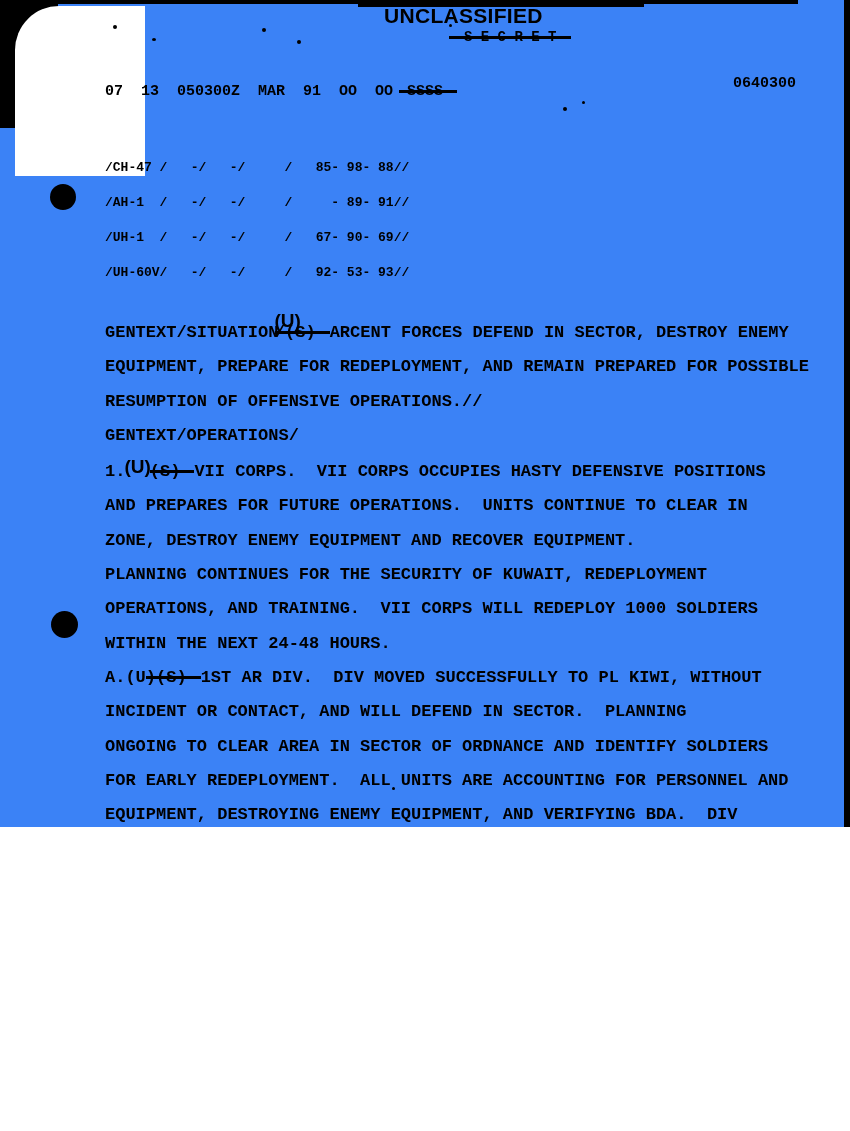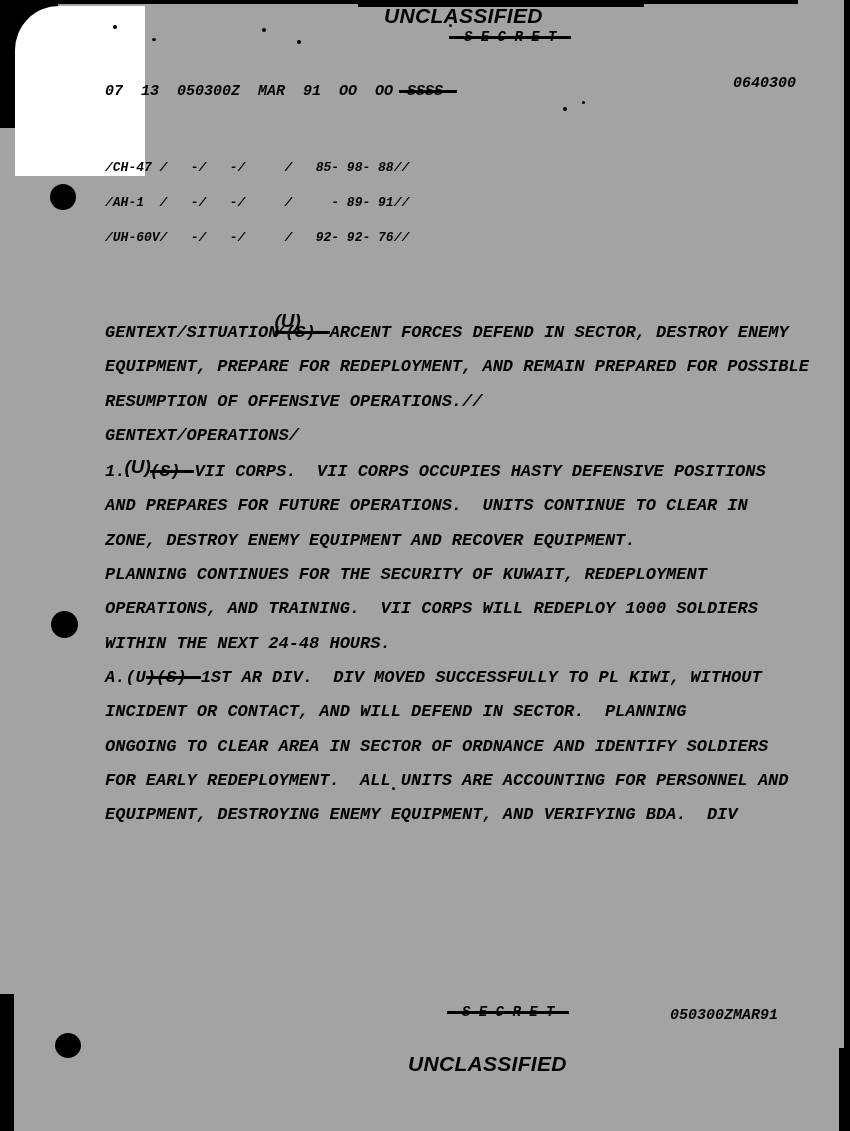--- a/index.html
+++ b/index.html
@@ -1,21 +1,20 @@
 <!DOCTYPE html>
 <html><head>
 <meta charset="utf-8">
 <style>
   html,body { margin:0; padding:0; background:#ffffff; }
   .page {
-    position:relative; width:850px; height:1131px;
-    background:#a3a3a3; overflow:hidden;
+    position:relative; width:850px; height:827px;
+    background:#3b82f6; overflow:hidden;
     font-family:"Liberation Mono","DejaVu Sans Mono",monospace;
     color:#000;
-    font-style:italic;
   }
   .abs { position:absolute; }
   
   .edge-top   { top:0; left:26px; width:772px; height:4px; background:#000; }
   .edge-top2  { top:0; left:358px; width:286px; height:7px; background:#000; }
   .corner-black { top:0; left:0; width:58px; height:128px; background:#000; }
   .corner-white { top:6px; left:15px; width:130px; height:170px; background:#fff; border-top-left-radius:44px; }
   .edge-right  { top:0; right:0; width:6px; height:1131px; background:#000; }
   .edge-right2 { right:0; top:1048px; width:11px; height:83px; background:#000; }
   .edge-bl     { left:0; top:994px; width:14px; height:137px; background:#000; }
@@ -80,21 +79,21 @@
   <div class="abs speck" style="left:563px;top:107px;width:4px;height:4px;"></div>
   <div class="abs speck" style="left:582px;top:101px;width:3px;height:3px;"></div>
   <div class="abs speck" style="left:392px;top:787px;width:3px;height:3px;"></div>
 
   <div class="abs banner banner-top">UNCLASSIFIED</div>
   <div class="abs stamp stamp-top">S E C R E T</div>
 
   <div class="abs mono header-line"><span>07  13  050300Z  MAR  91  OO  OO</span><span class="struck">SSSS</span></div>
   <div class="abs mono header-right">0640300</div>
 
-  <div class="abs aircraft"><div>/CH-47 /   -/   -/     /   85- 98- 88//</div><div>/AH-1  /   -/   -/     /     - 89- 91//</div><div>/UH-60V/   -/   -/     /   92- 92- 76//</div></div>
+  <div class="abs aircraft"><div>/CH-47 /   -/   -/     /   85- 98- 88//</div><div>/AH-1  /   -/   -/     /     - 89- 91//</div><div>/UH-1  /   -/   -/     /   67- 90- 69//</div><div>/UH-60V/   -/   -/     /   92- 53- 93//</div></div>
 
   <div class="abs bodytext"><div><span class="seg-text">GENTEXT/SITUATION</span><span class="seg-hand">(U)</span><span class="seg-struck">/(S)</span><span class="seg-text">ARCENT FORCES DEFEND IN SECTOR, DESTROY ENEMY</span></div><div><span class="seg-text">EQUIPMENT, PREPARE FOR REDEPLOYMENT, AND REMAIN PREPARED FOR POSSIBLE</span></div><div><span class="seg-text">RESUMPTION OF OFFENSIVE OPERATIONS.//</span></div><div><span class="seg-text">GENTEXT/OPERATIONS/</span></div><div><span class="seg-text">1.</span><span class="seg-hand2">(U)</span><span class="seg-struck">(S)</span><span class="seg-text">VII CORPS.  VII CORPS OCCUPIES HASTY DEFENSIVE POSITIONS</span></div><div><span class="seg-text">AND PREPARES FOR FUTURE OPERATIONS.  UNITS CONTINUE TO CLEAR IN</span></div><div><span class="seg-text">ZONE, DESTROY ENEMY EQUIPMENT AND RECOVER EQUIPMENT.</span></div><div><span class="seg-text">PLANNING CONTINUES FOR THE SECURITY OF KUWAIT, REDEPLOYMENT</span></div><div><span class="seg-text">OPERATIONS, AND TRAINING.  VII CORPS WILL REDEPLOY 1000 SOLDIERS</span></div><div><span class="seg-text">WITHIN THE NEXT 24-48 HOURS.</span></div><div><span class="seg-text">A.(U</span><span class="seg-struck">)(S)</span><span class="seg-text">1ST AR DIV.  DIV MOVED SUCCESSFULLY TO PL KIWI, WITHOUT</span></div><div><span class="seg-text">INCIDENT OR CONTACT, AND WILL DEFEND IN SECTOR.  PLANNING</span></div><div><span class="seg-text">ONGOING TO CLEAR AREA IN SECTOR OF ORDNANCE AND IDENTIFY SOLDIERS</span></div><div><span class="seg-text">FOR EARLY REDEPLOYMENT.  ALL UNITS ARE ACCOUNTING FOR PERSONNEL AND</span></div><div><span class="seg-text">EQUIPMENT, DESTROYING ENEMY EQUIPMENT, AND VERIFYING BDA.  DIV</span></div></div>
 
   <div class="abs stamp stamp-bottom">S E C R E T</div>
   <div class="abs mono footer-dtg">050300ZMAR91</div>
   <div class="abs banner banner-bottom">UNCLASSIFIED</div>
 
 </div>
 
 </body></html>

